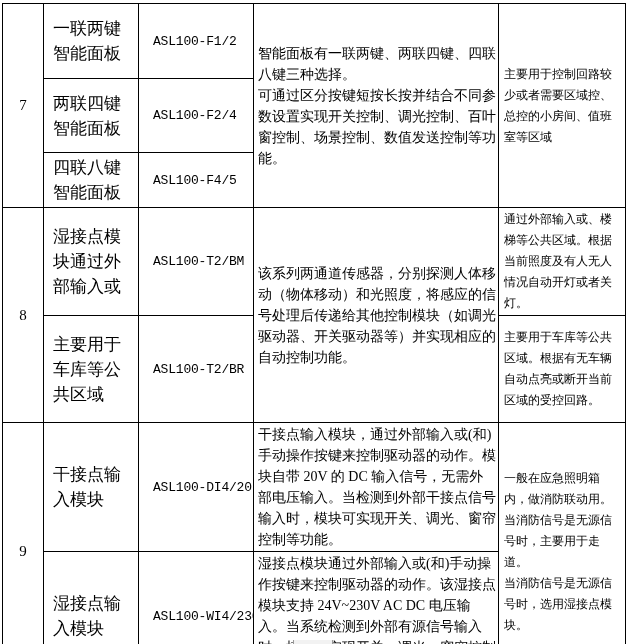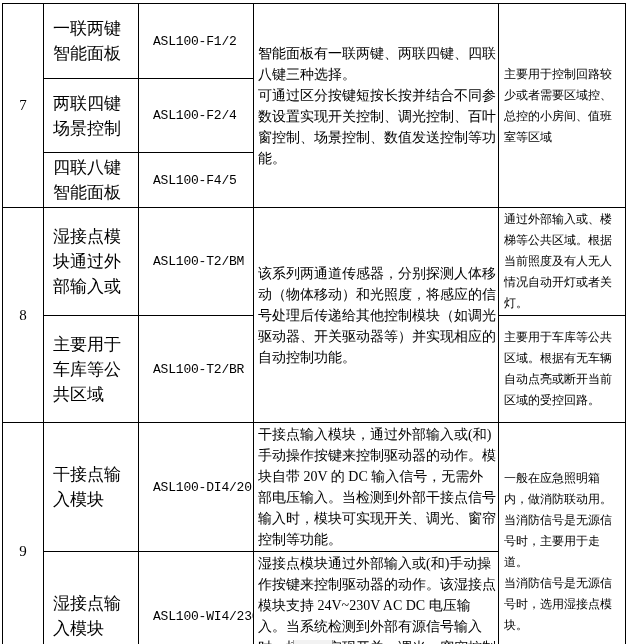--- a/index.html
+++ b/index.html
@@ -50,21 +50,21 @@
     <td class="c-model">ASL100-F1/2</td>
     <td class="c-desc" rowspan="3">
       <div class="para">智能面板有一联两键、两联四键、四联八键三种选择。</div>
       <div class="para">可通过区分按键短按长按并结合不同参数设置实现开关控制、调光控制、百叶窗控制、场景控制、数值发送控制等功能。</div>
     </td>
     <td class="c-app" rowspan="3">
       <div class="para">主要用于控制回路较少或者需要区域控、总控的小房间、值班室等区域</div>
     </td>
   </tr>
   <tr style="height:74px">
-    <td class="c-name">两联四键 场景控制</td>
+    <td class="c-name">两联四键 智能面板</td>
     <td class="c-model">ASL100-F2/4</td>
   </tr>
   <tr style="height:51px">
     <td class="c-name">四联八键 智能面板</td>
     <td class="c-model">ASL100-F4/5</td>
   </tr>
 
   <tr style="height:102px">
     <td class="c-no" rowspan="2">8</td>
     <td class="c-name">湿接点模块通过外部输入或</td>

